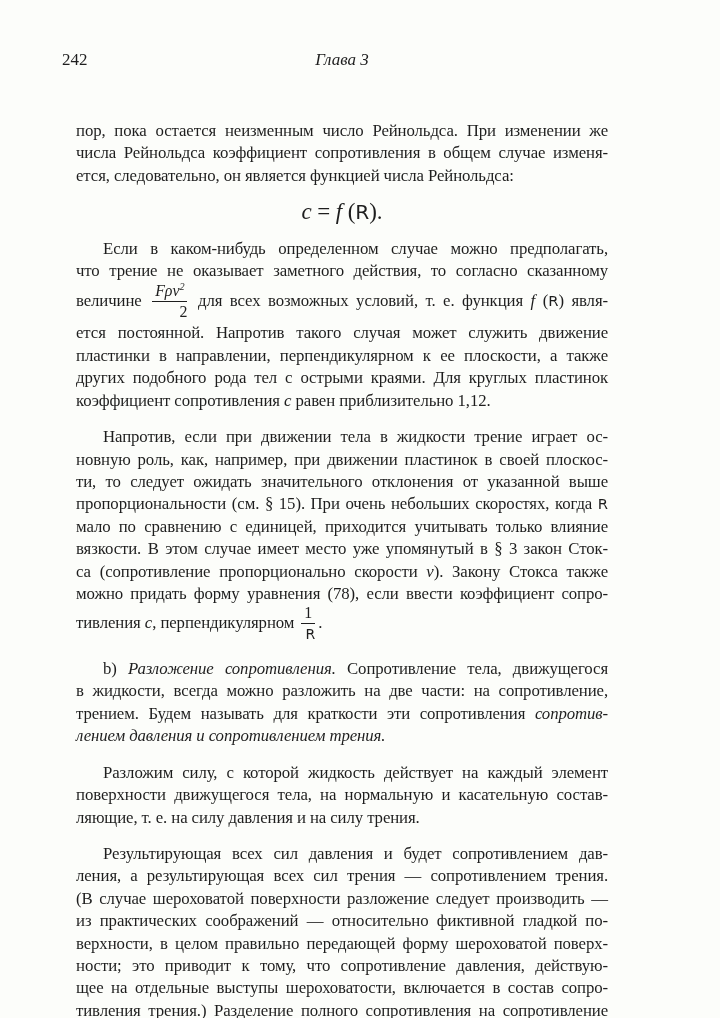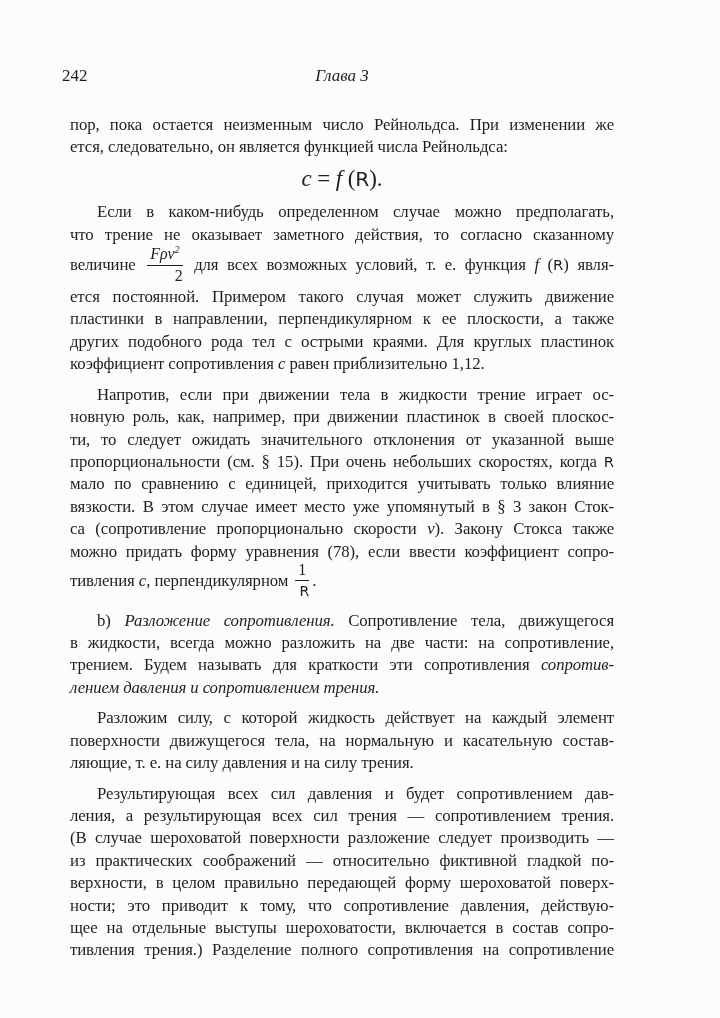--- a/index.html
+++ b/index.html
@@ -12,21 +12,21 @@
     font-family: "Liberation Serif", "DejaVu Serif", serif;
     color: #1e1e1e;
   }
   .page {
     position: absolute;
     left: 0; top: 0;
     width: 720px; height: 1018px;
   }
   .running-header {
     position: absolute;
-    left: 62px; top: 66px;
+    left: 62px; top: 50px;
     width: 560px;
     height: 24px;
     font-size: 17px;
   }
   .page-number {
     position: absolute;
     left: 0; top: 0;
   }
   .chapter-heading {
     position: absolute;
@@ -36,21 +36,21 @@
     font-style: italic;
   }
   .text-block {
     position: absolute;
     left: 62px; top: 106px;
     width: 560px;
     font-size: 16.8px;
     line-height: 22.4px;
     letter-spacing: -0.1px;
   }
-  .para { margin: 8px; }
+  .para { margin: 14px; }
   .line {
     text-align: justify;
     text-align-last: justify;
     white-space: nowrap;
   }
   .line.end {
     text-align-last: left;
   }
   .para.indent .line:first-child { text-indent: 27px; }
   .display-formula {
@@ -89,31 +89,32 @@
 <body>
 
 <div class="page">
   <div class="running-header">
     <span class="page-number">242</span>
     <span class="chapter-heading">Глава 3</span>
   </div>
   <main class="text-block">
       <div class="para">
         <div class="line"><span>пор, пока остается неизменным число Рейнольдса. При изменении же</span></div>
+        <div class="line"><span>числа Рейнольдса коэффициент сопротивления в общем случае изменя-</span></div>
         <div class="line end"><span>ется, следовательно, он является функцией числа Рейнольдса:</span></div>
       </div>
       <div class="display-formula"><span class="it">c</span><span> = </span><span class="it">f</span><span> (</span><span class="sans">R</span><span>).</span></div>
       <div class="para indent">
         <div class="line"><span>Если в каком-нибудь определенном случае можно предполагать,</span></div>
         <div class="line"><span>что трение не оказывает заметного действия, то согласно сказанному</span></div>
         <div class="line"><span>величине </span><span class="frac">
             <span class="num"><span class="it">Fρv</span><span class="it sup">2</span></span>
             <span class="den"><span>2</span></span>
           </span><span> для всех возможных условий, т. е. функция </span><span class="it">f </span><span>(</span><span class="sans">R</span><span>) явля-</span></div>
-        <div class="line"><span>ется постоянной. Примером такого случая может служить движение</span></div>
+        <div class="line"><span>ется постоянной. Напротив такого случая может служить движение</span></div>
         <div class="line"><span>пластинки в направлении, перпендикулярном к ее плоскости, а также</span></div>
         <div class="line"><span>других подобного рода тел с острыми краями. Для круглых пластинок</span></div>
         <div class="line end"><span>коэффициент сопротивления </span><span class="it">c</span><span> равен приблизительно 1,12.</span></div>
       </div>
       <div class="para indent">
         <div class="line"><span>Напротив, если при движении тела в жидкости трение играет ос-</span></div>
         <div class="line"><span>новную роль, как, например, при движении пластинок в своей плоскос-</span></div>
         <div class="line"><span>ти, то следует ожидать значительного отклонения от указанной выше</span></div>
         <div class="line"><span>пропорциональности (см. § 15). При очень небольших скоростях, когда </span><span class="sans">R</span></div>
         <div class="line"><span>мало по сравнению с единицей, приходится учитывать только влияние</span></div>

